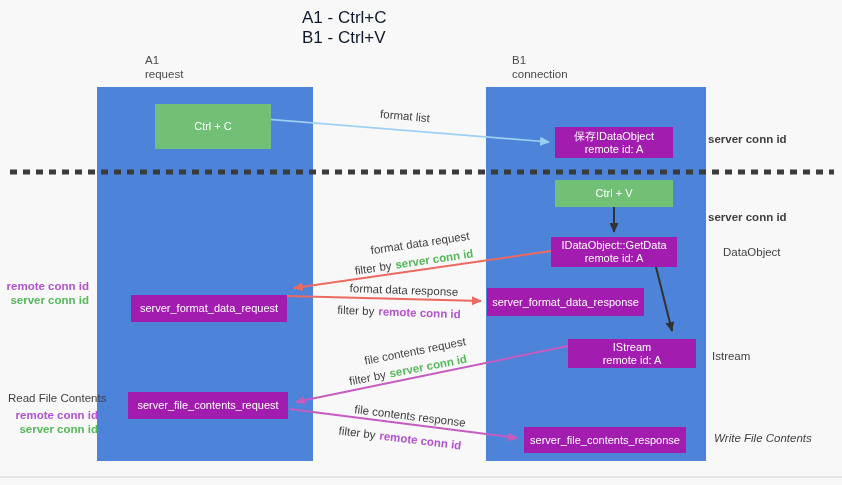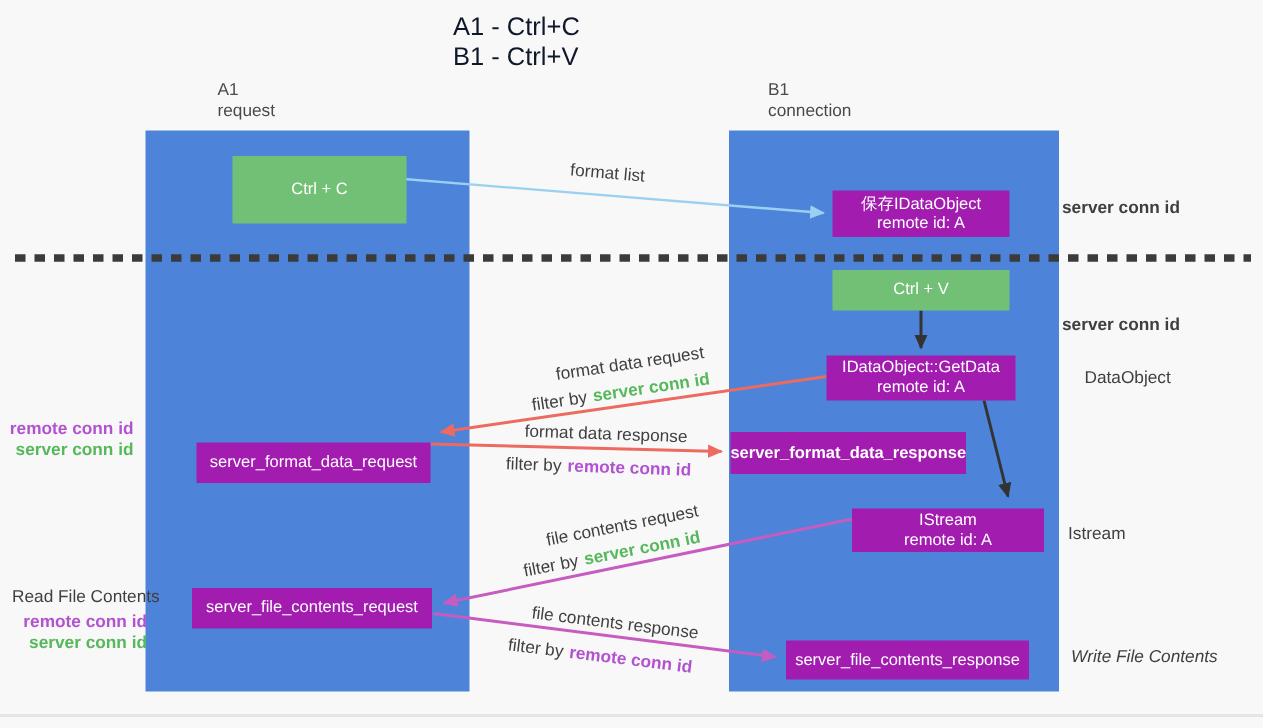--- a/index.html
+++ b/index.html
@@ -106,21 +106,21 @@
 
   <div class="box orange" style="left:551px;top:237px;width:126px;height:30px;">
     <div>IDataObject::GetData</div>
     <div>remote id: A</div>
   </div>
 
   <div class="box orange" style="left:131px;top:295px;width:156px;height:27px;">
     <div>server_format_data_request</div>
   </div>
 
-  <div class="box orange" style="left:487px;top:288px;width:157px;height:28px;font-weight:bold;">
+  <div class="box orange" style="left:487px;top:288px;width:157px;height:28px;">
     <div>server_format_data_response</div>
   </div>
 
   <div class="box orange" style="left:568px;top:339px;width:128px;height:29px;">
     <div>IStream</div>
     <div>remote id: A</div>
   </div>
 
   <div class="box orange" style="left:524px;top:427px;width:162px;height:26px;">
     <div>server_file_contents_response</div>

